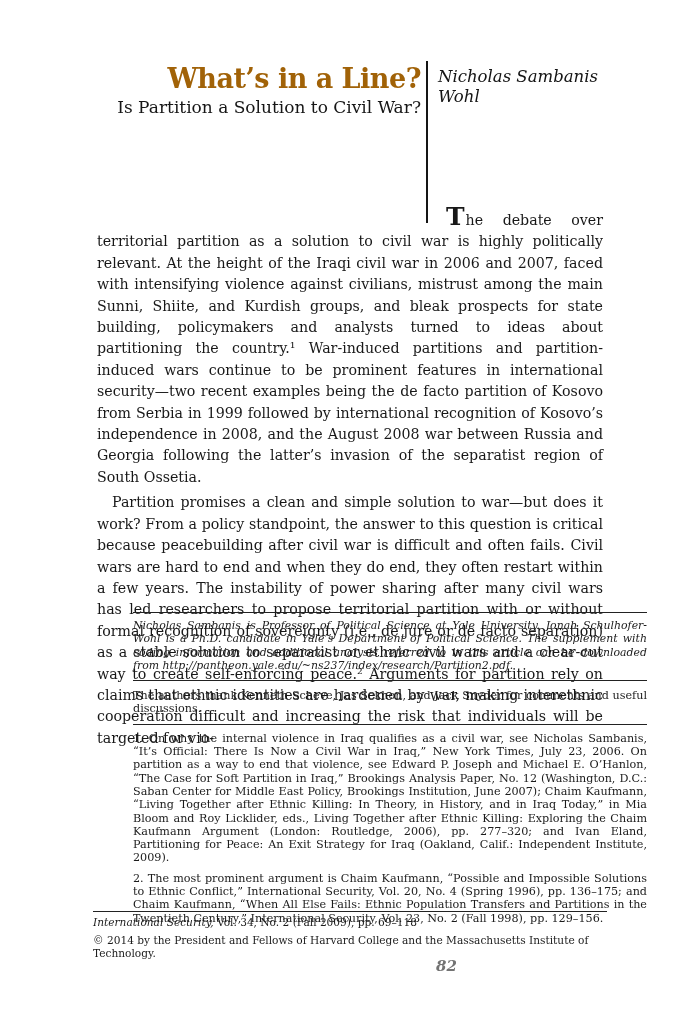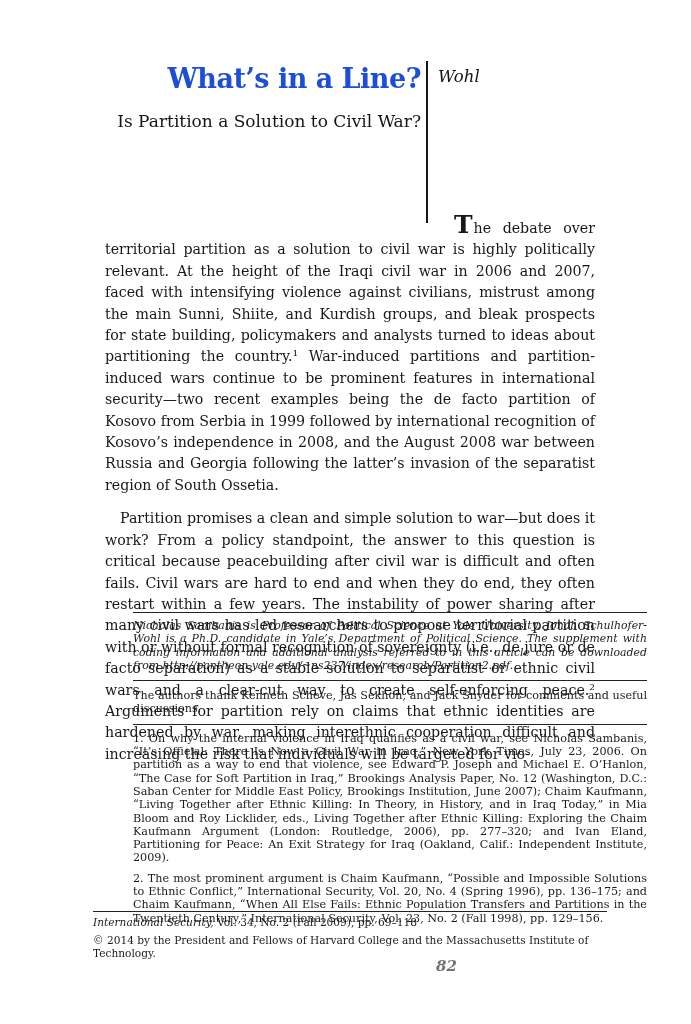--- a/index.html
+++ b/index.html
@@ -11,39 +11,39 @@
     font-family:"DejaVu Serif","Liberation Serif",serif;
     color:#1a1a1a;
   }
   
   .title-block{
     position:absolute;left:93px;top:64px;width:328px;
     text-align:right;
   }
   .title-block h1{
     margin:0;font-size:27px;line-height:30px;font-weight:bold;
-    letter-spacing:-0.5px;color:#1d4ed8;
+    letter-spacing:-0.5px;color:#a16207;
   }
   .subtitle{
-    margin-top:17px;font-size:17px;line-height:20px;color:#161616;
+    margin-top:3px;font-size:17px;line-height:20px;color:#161616;
   }
   .divider{
     position:absolute;left:426px;top:61px;width:2px;height:162px;
     background:#151515;
   }
   .authors{
     position:absolute;left:438px;top:67px;width:175px;
     font-style:italic;font-size:16.5px;line-height:19.5px;color:#141414;
   }
   
   .body-block{
     position:absolute;left:93px;top:206px;width:514px;
     font-size:14.2px;line-height:21.4px;text-align:justify;color:#181818;
   }
-  .body-block p{margin:12px;}
+  .body-block p{margin:4px;}
   p.lede{text-indent:349px;}
   .dropcap{font-size:25px;font-weight:bold;line-height:0;letter-spacing:1px;}
   p.indent{text-indent:15px;}
   
   .notes{
     position:absolute;left:93px;top:612px;width:514px;
     font-size:11.2px;line-height:13.3px;text-align:justify;color:#1b1b1b;margin-left:40px;
   }
   .rule{
     border:none;border-top:1.5px solid #222;margin:0;
@@ -71,20 +71,21 @@
 <div class="page">
 
   <div class="title-block">
     <h1>What’s in a Line?</h1>
     <div class="subtitle">Is Partition a Solution to Civil War?</div>
   </div>
 
   <div class="divider"></div>
 
   <div class="authors">
+    <div>Nicholas Sambanis</div>
     <div>Wohl</div>
   </div>
 
   <main class="body-block">
     <p class="lede"><span class="dropcap">T</span><span>he debate over territorial partition as a solution to civil war is highly politically relevant. At the height of the Iraqi civil war in 2006 and 2007, faced with intensifying violence against civilians, mistrust among the main Sunni, Shiite, and Kurdish groups, and bleak prospects for state building, policymakers and analysts turned to ideas about partitioning the country.¹ War-induced partitions and partition-induced wars continue to be prominent features in international security—two recent examples being the de facto partition of Kosovo from Serbia in 1999 followed by international recognition of Kosovo’s independence in 2008, and the August 2008 war between Russia and Georgia following the latter’s invasion of the separatist region of South Ossetia.</span></p>
     <p class="indent">Partition promises a clean and simple solution to war—but does it work? From a policy standpoint, the answer to this question is critical because peacebuilding after civil war is difficult and often fails. Civil wars are hard to end and when they do end, they often restart within a few years. The instability of power sharing after many civil wars has led researchers to propose territorial partition with or without formal recognition of sovereignty (i.e., de jure or de facto separation) as a stable solution to separatist or ethnic civil wars and a clear-cut way to create self-enforcing peace.² Arguments for partition rely on claims that ethnic identities are hardened by war, making interethnic cooperation difficult and increasing the risk that individuals will be targeted for vio-</p>
   </main>
 
   <section class="notes">
     <hr class="rule">

